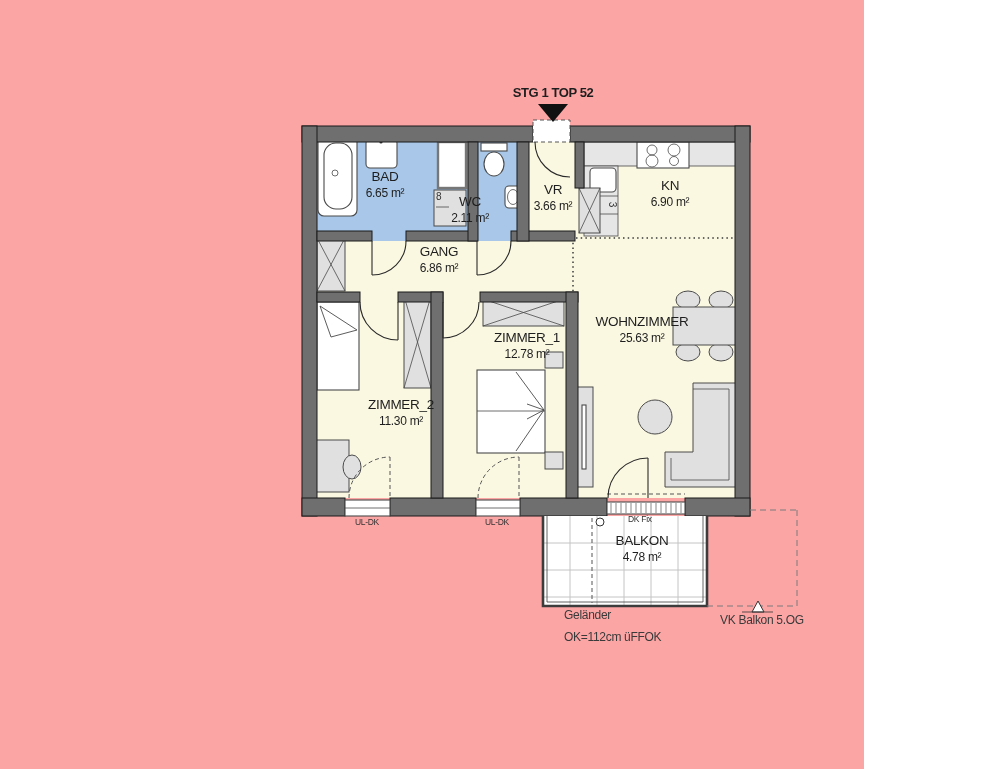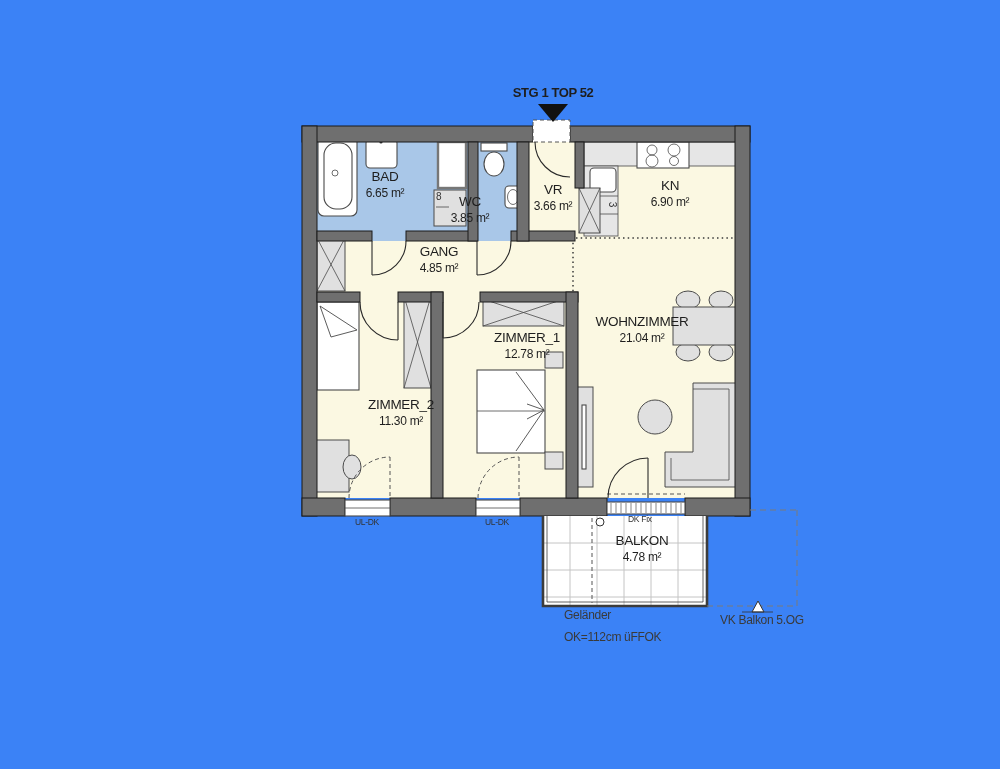--- a/index.html
+++ b/index.html
@@ -1,16 +1,16 @@
 <!DOCTYPE html>
 <html style="--wall: #6f6f6f; --wet: #a9c7e8; --room: #fbf8e2; --furn: #e0e0e0; --counter: #e6e6e6; --grid: #c4c4c4; --text: #1e1e1e;"><head>
 <meta charset="utf-8">
 <style>
   html,body{margin:0;padding:0;background:#fff;}
-  .canvas{position:relative;width:1000px;height:769px;background:#3b82f6;overflow:hidden;
+  .canvas{position:relative;width:864px;height:769px;background:#fca5a5;overflow:hidden;
           font-family:"Liberation Sans",sans-serif;color:var(--text,#1e1e1e);}
   .plan-svg{position:absolute;left:0;top:0;}
   
   .wall{fill:var(--wall,#6f6f6f);stroke:#1a1a1a;stroke-width:1;}
   .room{fill:var(--room,#fbf8e2);}
   .wet{fill:var(--wet,#a9c7e8);}
   .furn{fill:var(--furn,#e0e0e0);stroke:#4a4a4a;stroke-width:1;}
   .counter{fill:var(--counter,#e6e6e6);stroke:#5a5a5a;stroke-width:0.9;}
   .san{fill:#ffffff;stroke:#4a4a4a;stroke-width:1.1;}
   .ln{stroke:#2a2a2a;fill:none;stroke-width:1.1;}
@@ -226,45 +226,45 @@
   </svg>
 
   <div class="lbl title-lbl" style="left:487px;top:86px;width:132px;">STG 1 TOP 52</div>
 
   <div class="lbl room-lbl" style="left:345px;top:170px;width:80px;">
     <span class="nm">BAD</span>
     <span class="ar">6.65 m²</span>
   </div>
   <div class="lbl room-lbl" style="left:438px;top:195px;width:64px;">
     <span class="nm">WC</span>
-    <span class="ar">3.85 m²</span>
+    <span class="ar">2.11 m²</span>
   </div>
   <div class="lbl room-lbl" style="left:521px;top:183px;width:64px;">
     <span class="nm">VR</span>
     <span class="ar">3.66 m²</span>
   </div>
   <div class="lbl room-lbl" style="left:636px;top:179px;width:68px;">
     <span class="nm">KN</span>
     <span class="ar">6.90 m²</span>
   </div>
   <div class="lbl room-lbl" style="left:396px;top:245px;width:86px;">
     <span class="nm">GANG</span>
-    <span class="ar">4.85 m²</span>
+    <span class="ar">6.86 m²</span>
   </div>
   <div class="lbl room-lbl left-align" style="left:356px;top:398px;width:90px;">
     <span class="nm">ZIMMER_2</span>
     <span class="ar">11.30 m²</span>
   </div>
   <div class="lbl room-lbl left-align" style="left:482px;top:331px;width:90px;">
     <span class="nm">ZIMMER_1</span>
     <span class="ar">12.78 m²</span>
   </div>
   <div class="lbl room-lbl left-align" style="left:587px;top:315px;width:110px;">
     <span class="nm">WOHNZIMMER</span>
-    <span class="ar">21.04 m²</span>
+    <span class="ar">25.63 m²</span>
   </div>
   <div class="lbl room-lbl left-align" style="left:597px;top:534px;width:90px;">
     <span class="nm">BALKON</span>
     <span class="ar">4.78 m²</span>
   </div>
 
   <div class="lbl small" style="left:342px;top:518px;width:50px;text-align:center;">UL-DK</div>
   <div class="lbl small" style="left:472px;top:518px;width:50px;text-align:center;">UL-DK</div>
   <div class="lbl small" style="left:628px;top:515px;width:44px;text-align:left;">DK Fix</div>
 

